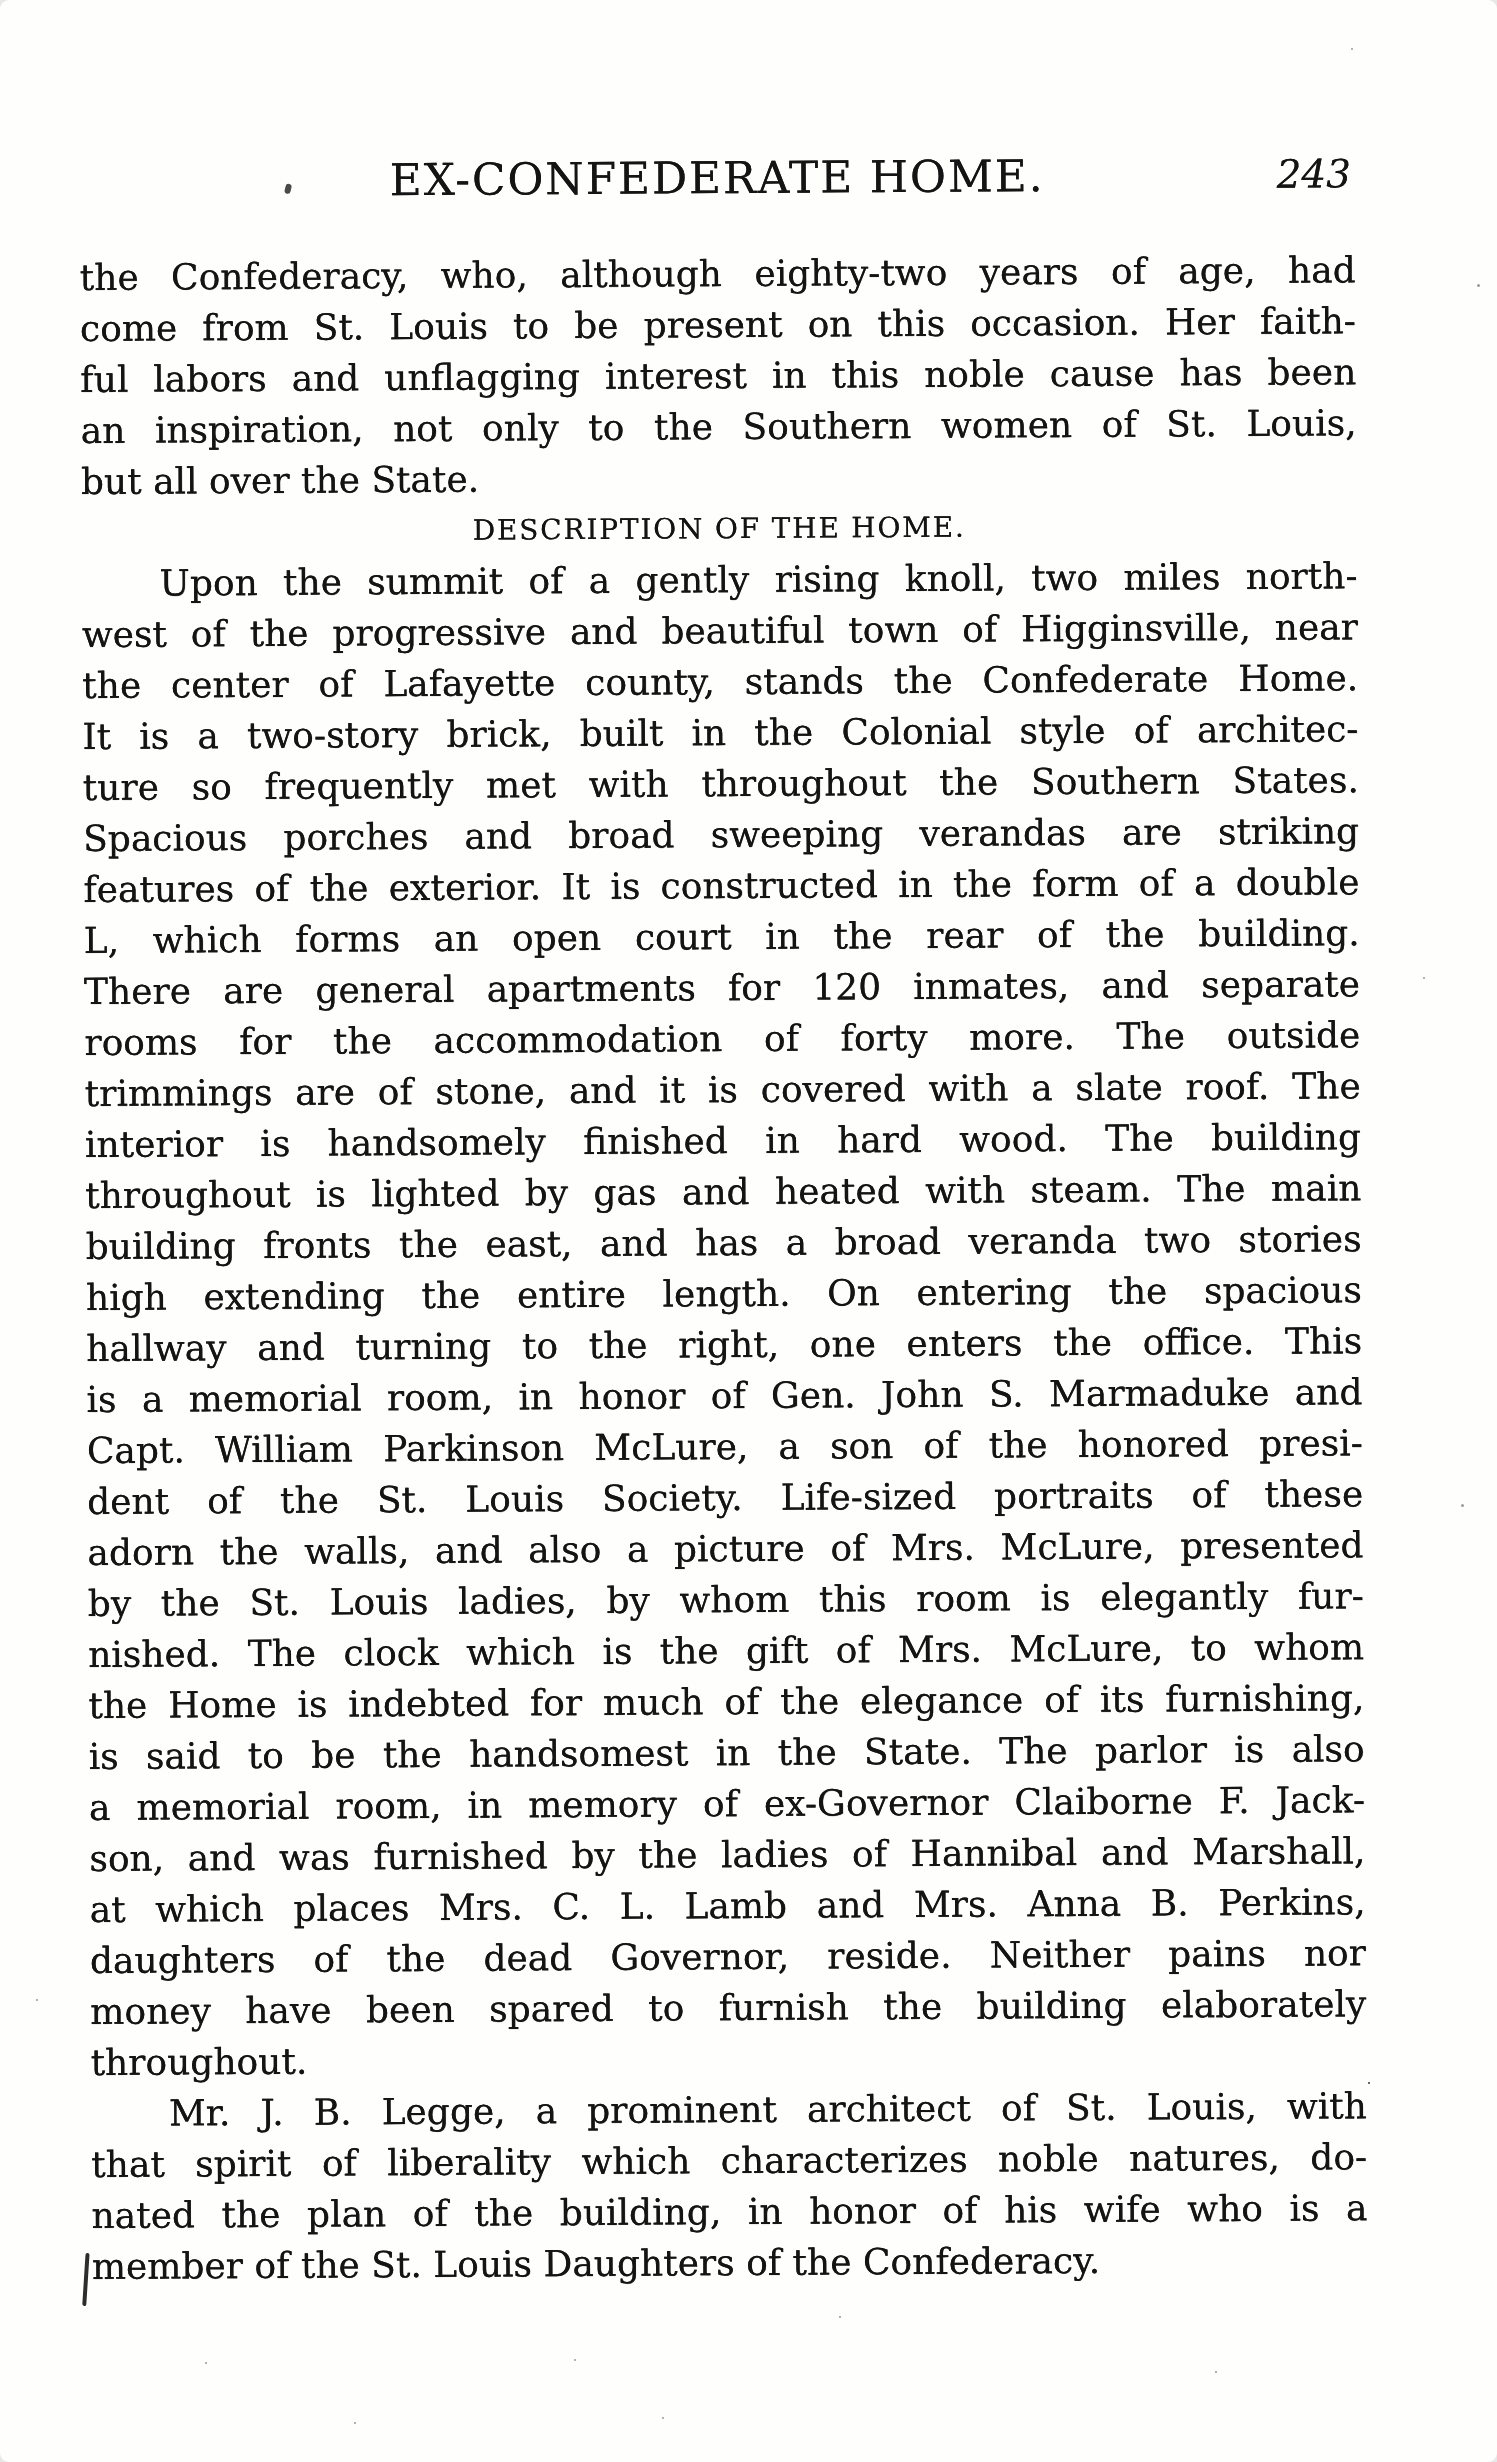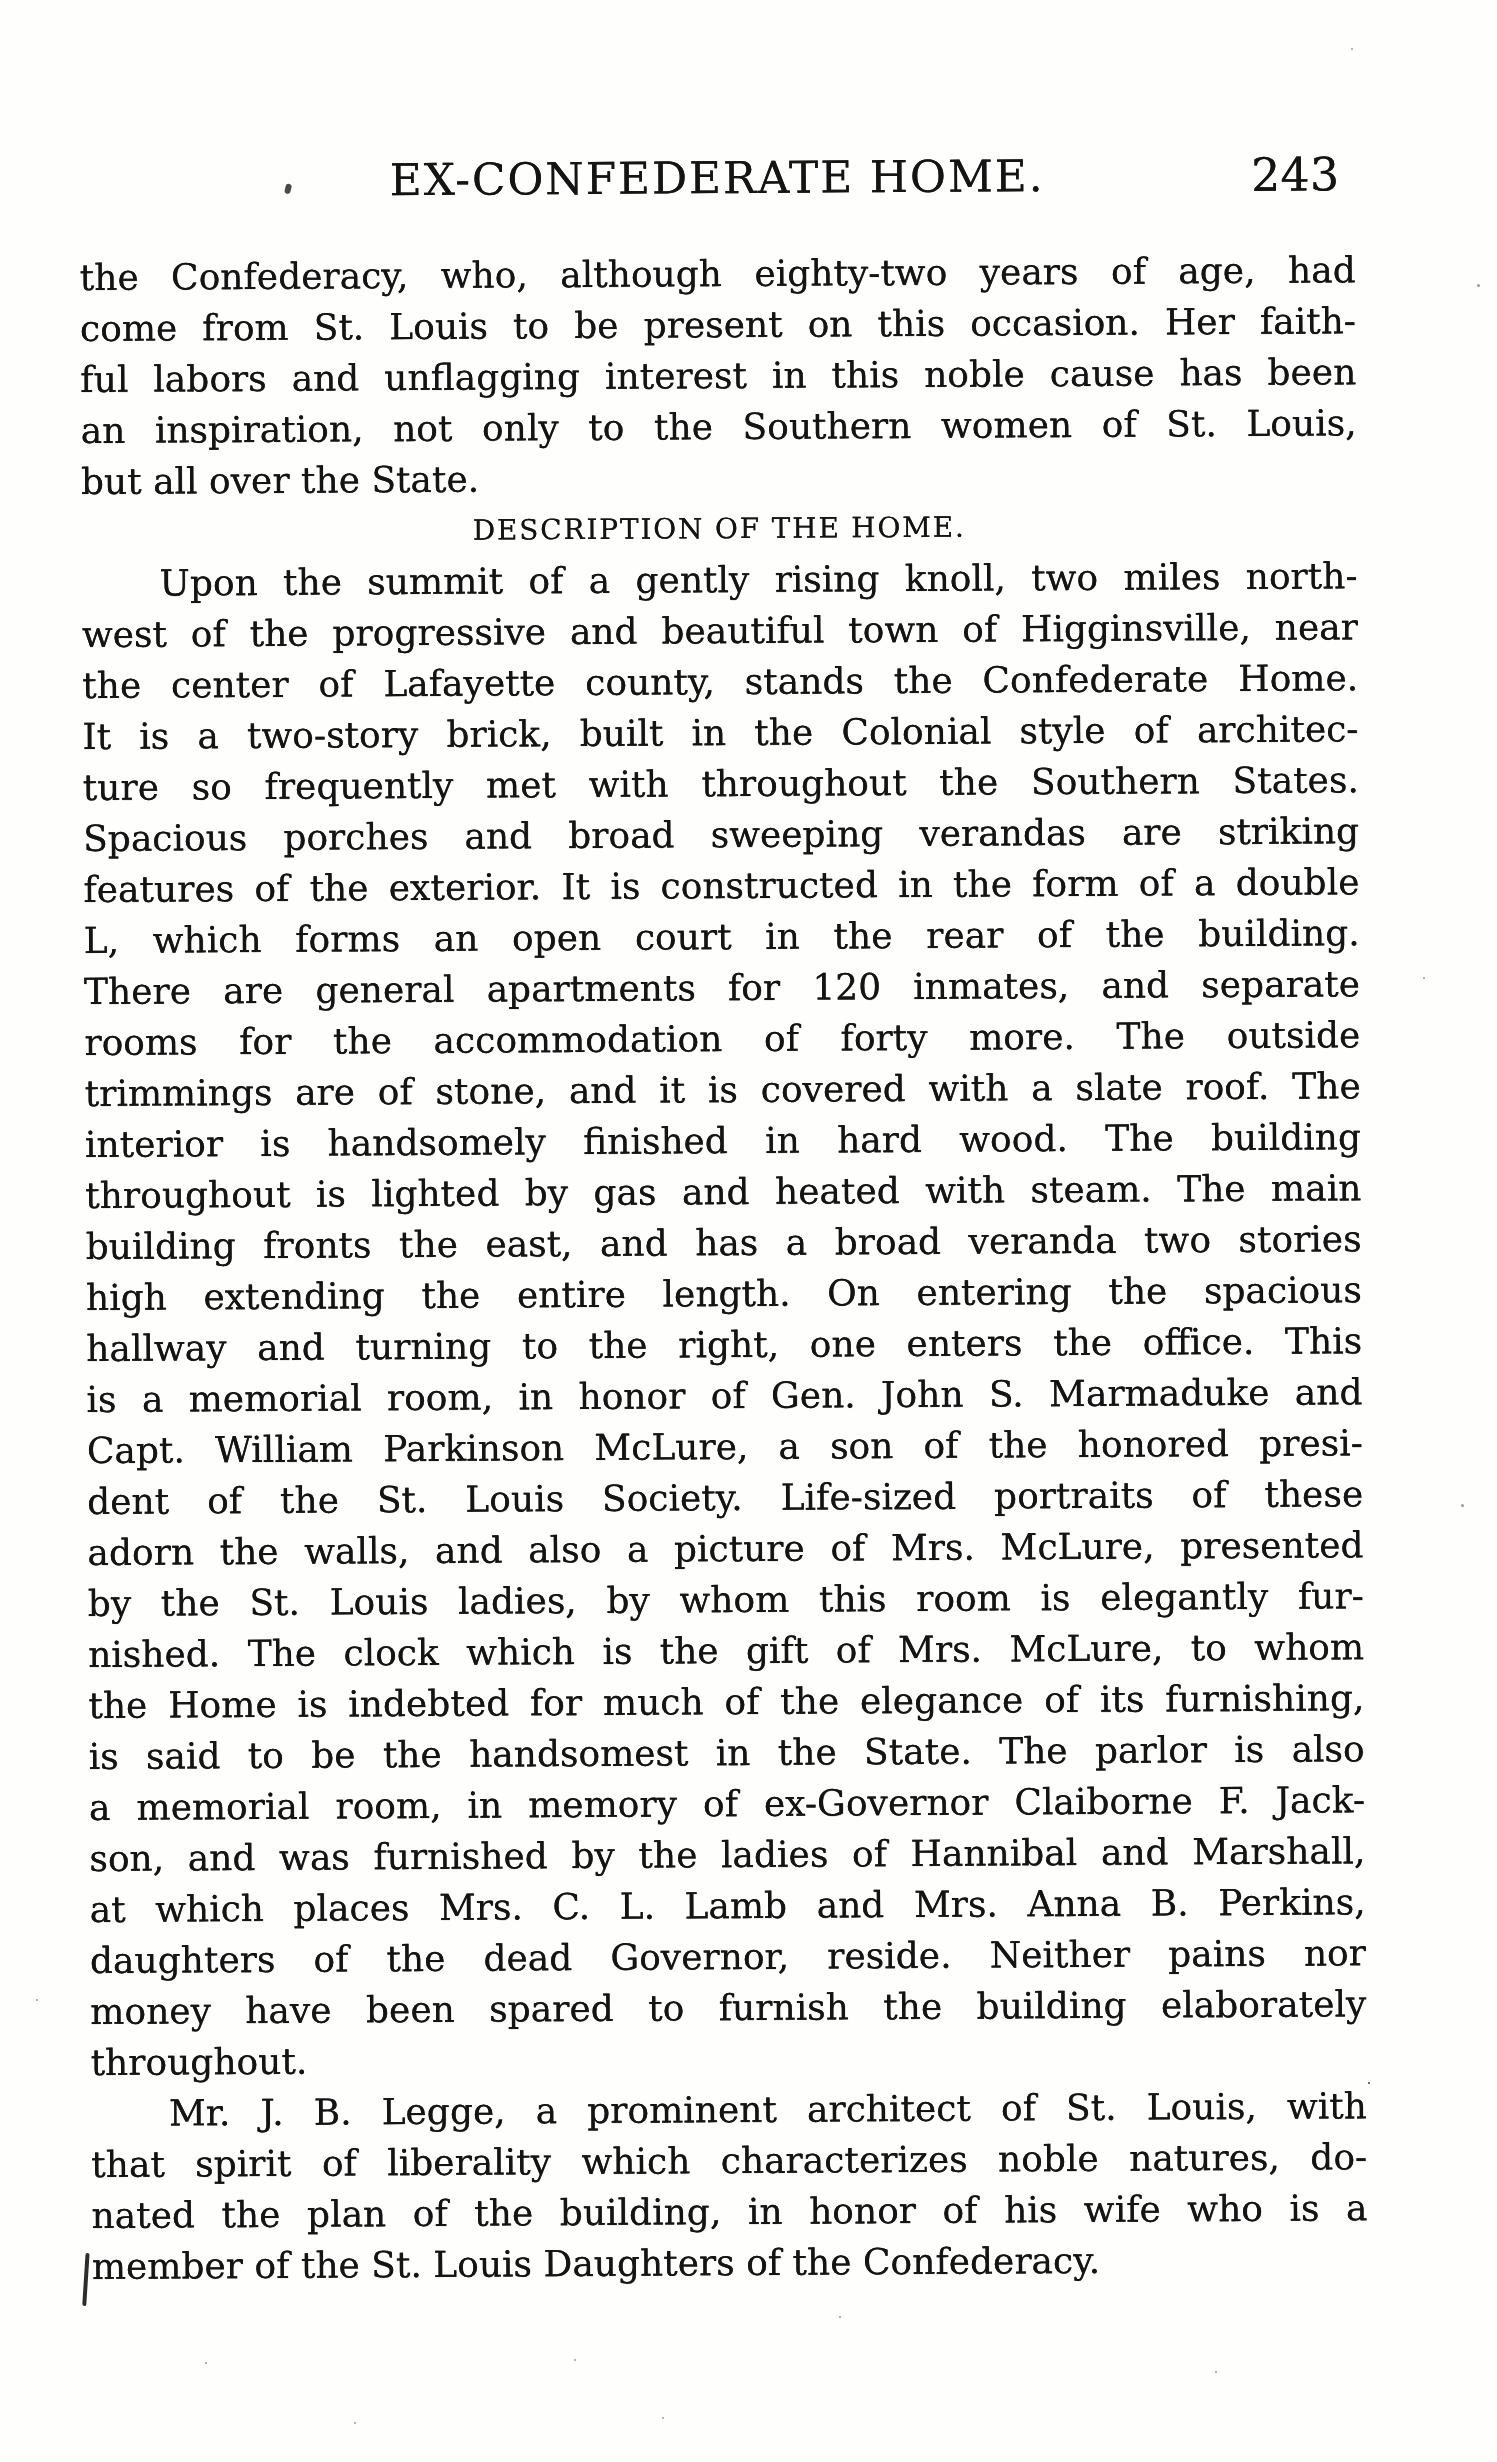--- a/index.html
+++ b/index.html
@@ -4,20 +4,21 @@
 <style>
   html, body { margin: 0; padding: 0; background: #e8e8e8; }
   .page {
     position: relative;
     width: 1497px;
     height: 2462px;
     background: #fefefd;
     overflow: hidden;
     font-family: "DejaVu Serif", "Liberation Serif", serif;
     color: #141414;
+    border-radius: 9px;
   }
   .tilt {
     position: absolute;
     left: 0; top: 0; right: 0; bottom: 0;
     transform: rotate(-0.35deg);
     transform-origin: 50% 40%;
   }
   .header {
     position: absolute;
     left: 84px;
@@ -30,25 +31,26 @@
     left: 0; right: 0;
     text-align: center;
     font-size: 44px;
     line-height: 56px;
     letter-spacing: 1.8px;
     white-space: nowrap;
     text-shadow: 0 0 0.6px rgba(15,15,15,0.85);
   }
   .page-number {
     position: absolute;
-    right: 16px;
+    right: 4px;
     top: 0;
-    font-size: 46px;
+    font-size: 39px;
     line-height: 56px;
     text-shadow: 0 0 0.6px rgba(15,15,15,0.85);
+    font-style: italic;
   }
   .body {
     position: absolute;
     left: 84px;
     top: 248px;
     width: 1276px;
   }
   .text-line {
     height: 51px;
     line-height: 51px;

